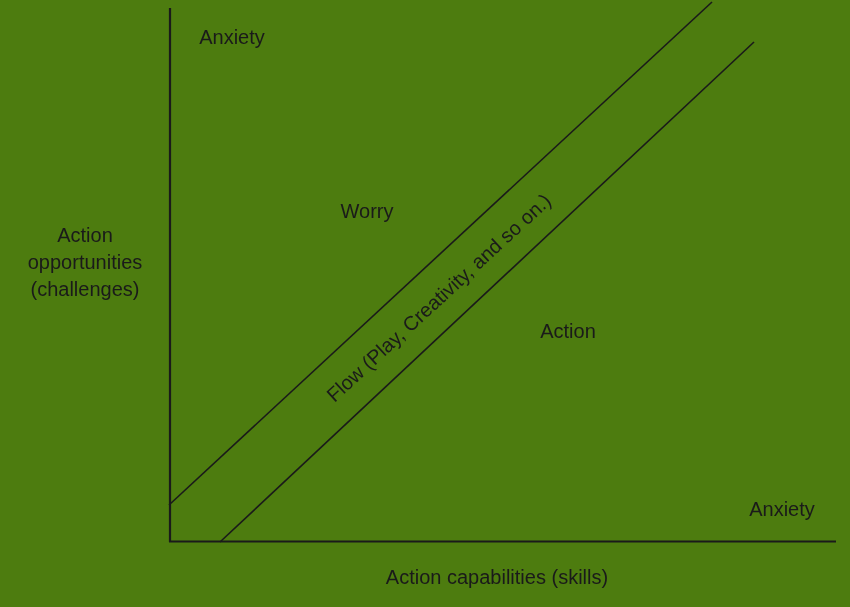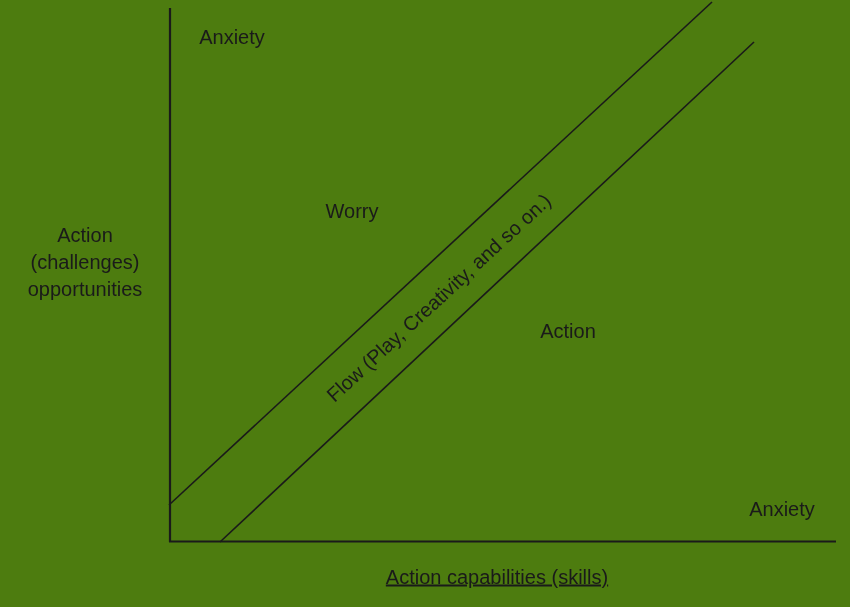--- a/index.html
+++ b/index.html
@@ -25,40 +25,39 @@
   }
   .label {
     position: absolute;
     transform: translate(-50%, -50%);
     font-size: 20px;
     line-height: 1.25;
     white-space: nowrap;
     color: #1a1a1a;
   }
   .label-anxiety-top    { left: 232px; top: 37px; }
-  .label-worry          { left: 352px; top: 211px; }
+  .label-worry          { left: 367px; top: 211px; }
   .label-boredom        { left: 568px; top: 331px; }
   .label-anxiety-bottom { left: 782px; top: 509px; }
   .label-flow {
     left: 439px;
     top: 298px;
     transform: translate(-50%, -50%) rotate(-42.6deg);
   }
   .label-y-axis {
     left: 85px;
     top: 262px;
     text-align: center;
     line-height: 27px;
     white-space: normal;
     width: 154px;
   }
   .label-x-axis {
     left: 497px;
     top: 577px;
-    text-decoration: underline;
   }
 </style>
 </head>
 <body>
 
 <div class="figure">
 
   <svg viewBox="0 0 850 607">
 
     <line x1="170" y1="8" x2="170" y2="542" stroke-width="2.2" stroke="#1a1a1a"></line>
@@ -75,19 +74,19 @@
   <div class="label label-worry">Worry</div>
 
   <div class="label label-flow">Flow (Play, Creativity, and so on.)</div>
 
   <div class="label label-boredom">Action</div>
 
   <div class="label label-anxiety-bottom">Anxiety</div>
 
   <div class="label label-y-axis">
     <div>Action</div>
+    <div>opportunities</div>
     <div>(challenges)</div>
-    <div>opportunities</div>
   </div>
 
   <div class="label label-x-axis">Action capabilities (skills)</div>
 
 </div>
 
 </body></html>

